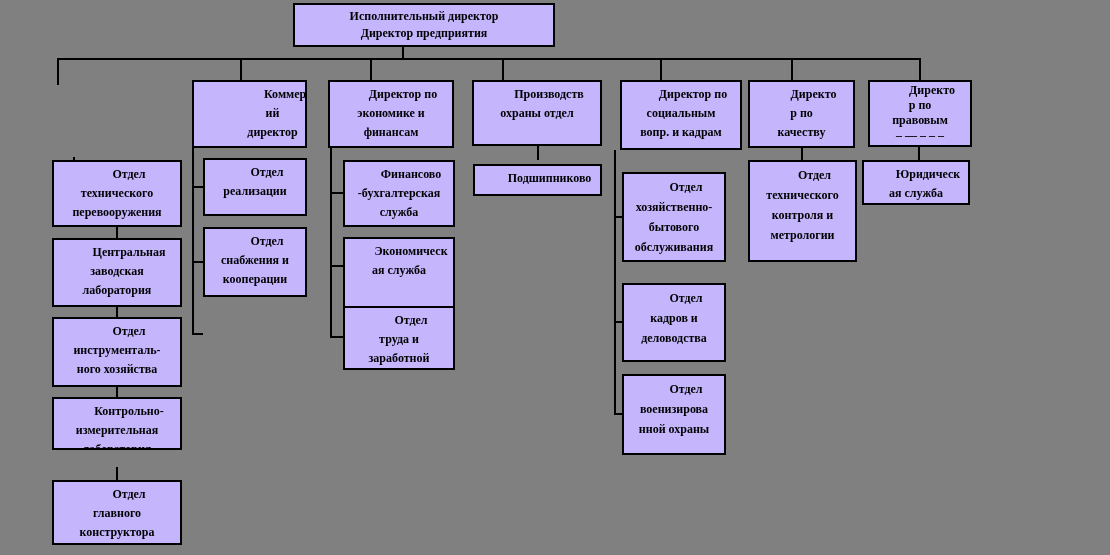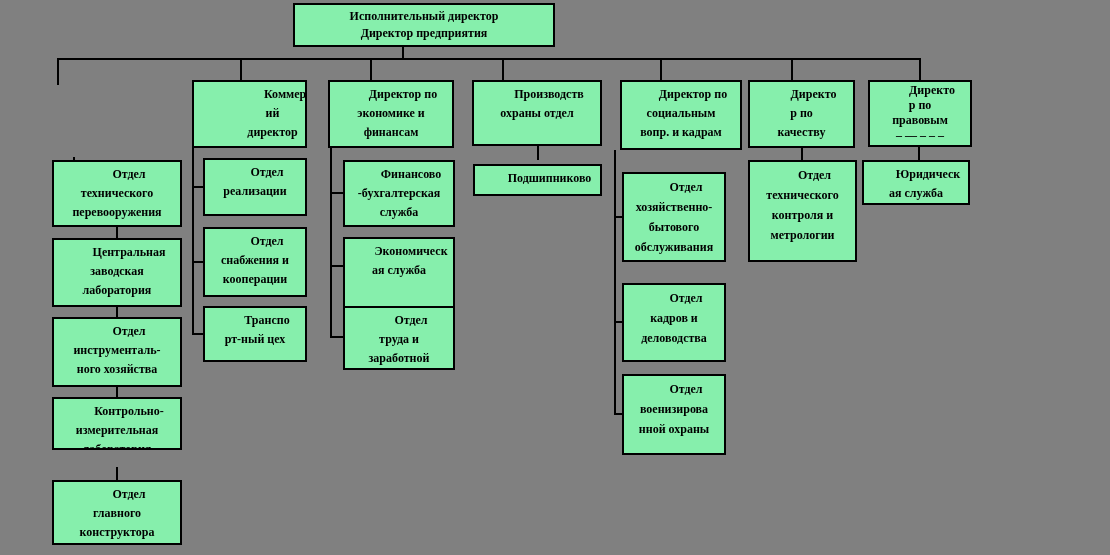--- a/index.html
+++ b/index.html
@@ -5,21 +5,21 @@
   html,body{margin:0;padding:0;}
   body{font-family:"Liberation Serif","DejaVu Serif",serif;}
   #canvas{
     position:relative;
     width:1110px;height:555px;
     background:#808080;
     overflow:hidden;
   }
   .box{
     position:absolute;
-    background:#86efac;
+    background:#c4b5fd;
     border:2px solid #000000;
     box-sizing:border-box;
     color:#000000;
     font-weight:bold;
     font-size:12px;
     line-height:19px;
     text-align:center;
     white-space:pre-line;
     text-indent:24px;
     padding-top:3px;
@@ -91,22 +91,20 @@
 
   <div class="vl" style="left:192px;top:148px;height:187px;"></div>
   <div class="hl" style="left:192px;top:186px;width:11px;"></div>
   <div class="hl" style="left:192px;top:261px;width:11px;"></div>
   <div class="hl" style="left:192px;top:333px;width:11px;"></div>
   <div class="box" style="left:203px;top:158px;width:104px;height:58px;">Отдел
 реализации</div>
   <div class="box" style="left:203px;top:227px;width:104px;height:70px;">Отдел
 снабжения и
 кооперации</div>
-  <div class="box" style="left:203px;top:306px;width:104px;height:56px;">Транспо
-рт-ный цех</div>
 
   <div class="vl" style="left:330px;top:148px;height:190px;"></div>
   <div class="hl" style="left:330px;top:192px;width:13px;"></div>
   <div class="hl" style="left:330px;top:265px;width:13px;"></div>
   <div class="hl" style="left:330px;top:336px;width:13px;"></div>
   <div class="box" style="left:343px;top:160px;width:112px;height:67px;">Финансово
 -бухгалтерская
 служба</div>
   <div class="box" style="left:343px;top:237px;width:112px;height:74px;">Экономическ
 ая служба</div>

